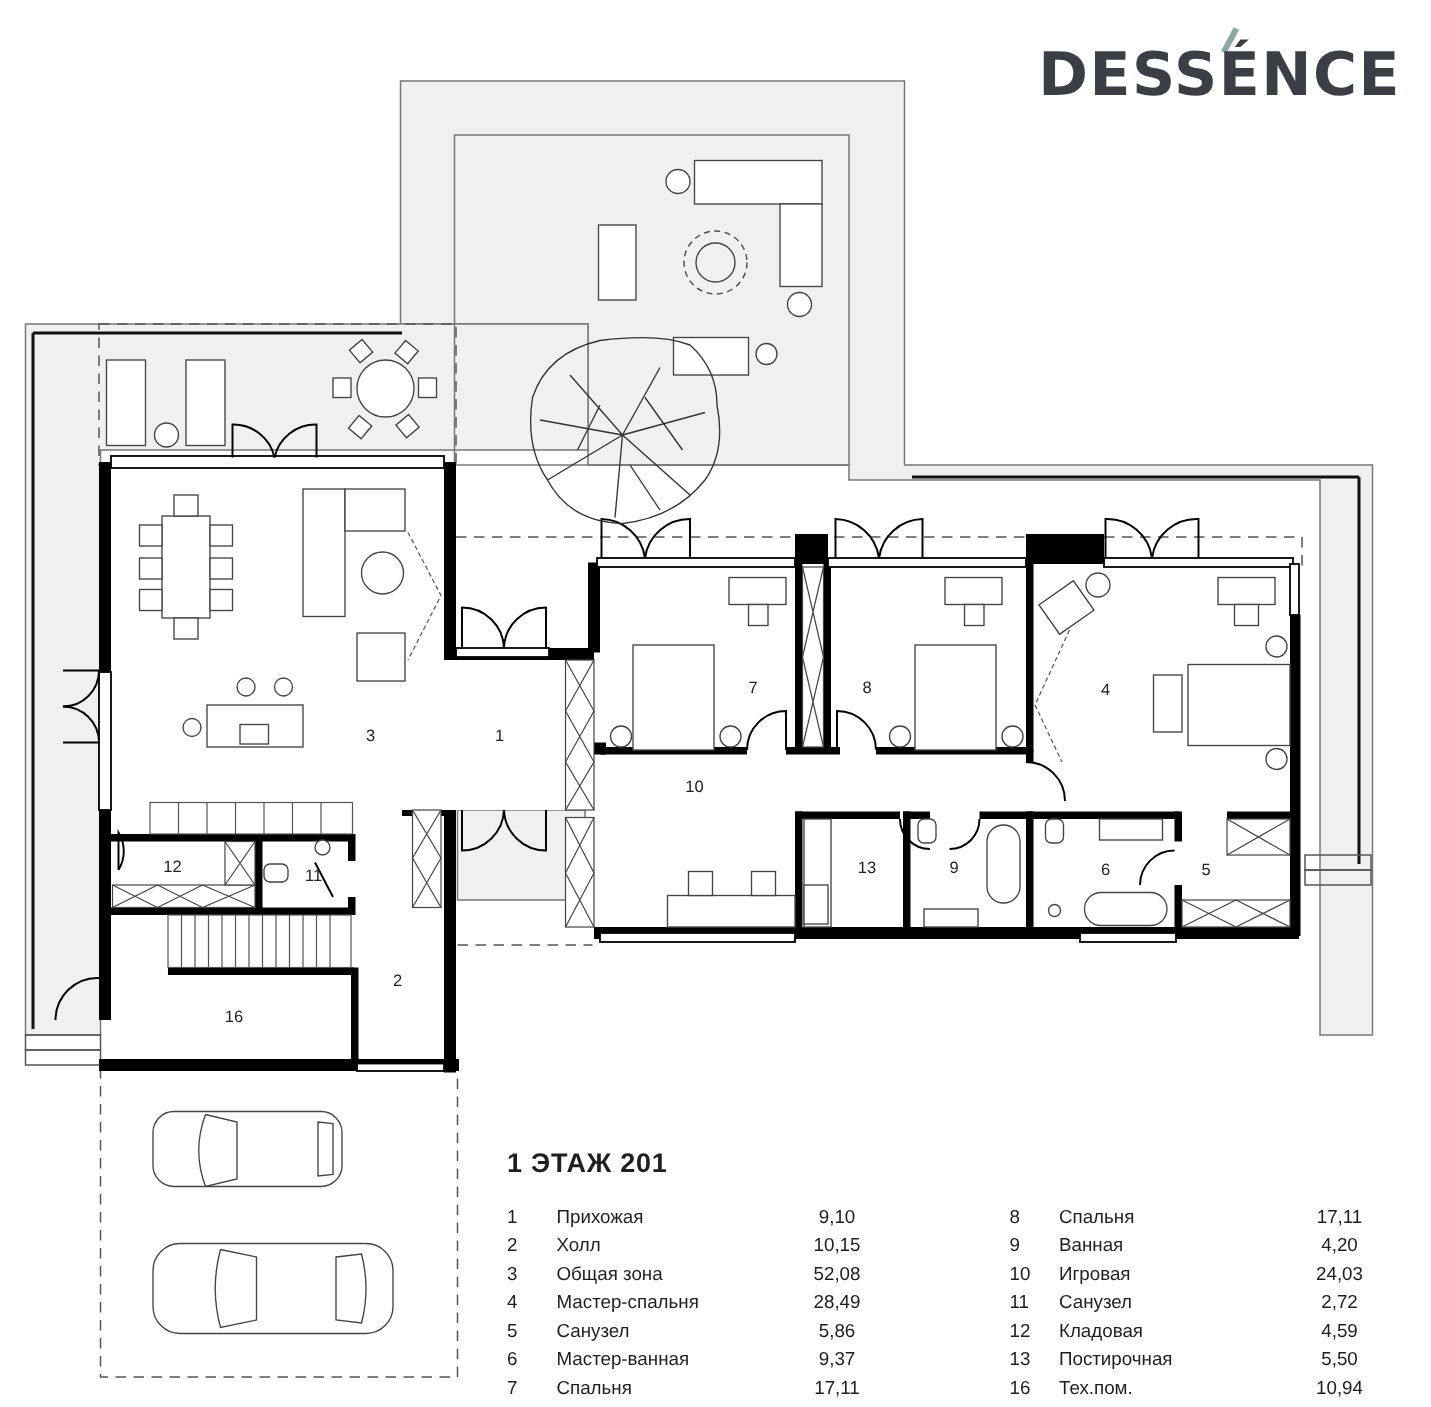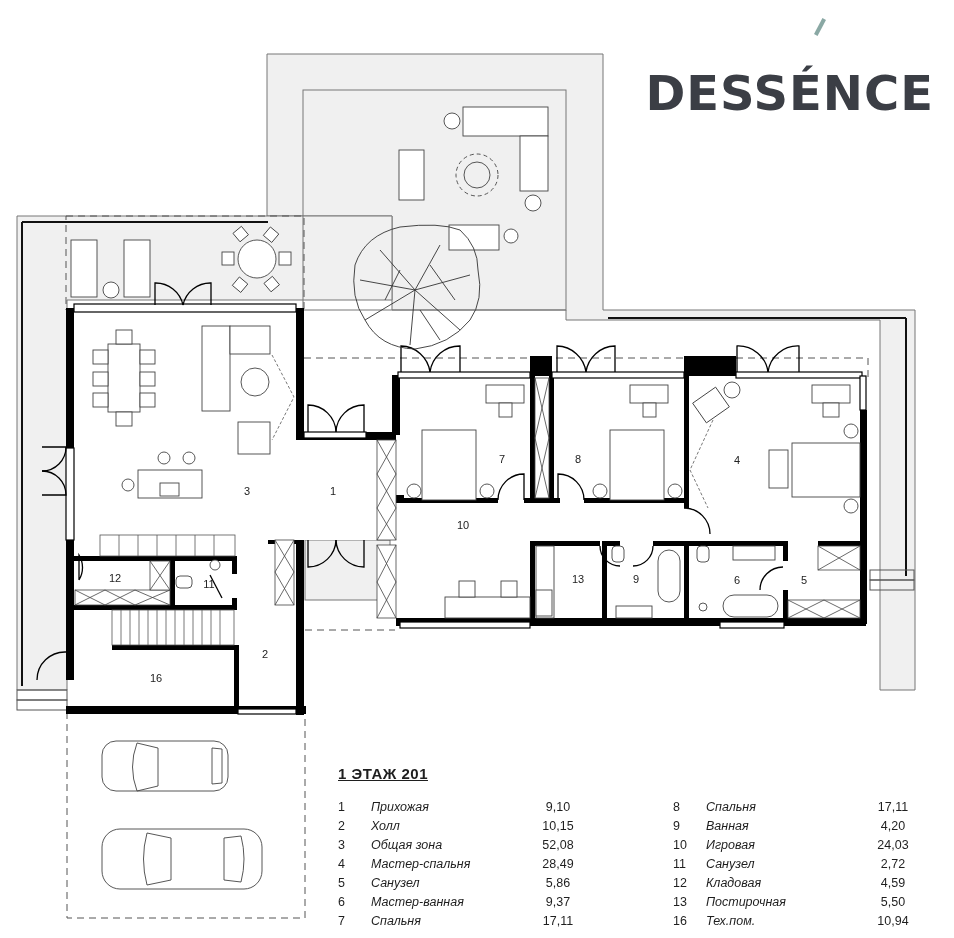--- a/index.html
+++ b/index.html
@@ -1,28 +1,28 @@
 <!DOCTYPE html>
 <html><head>
 <meta charset="utf-8">
 <style>
   html,body{margin:0;padding:0;background:#ffffff;}
   body{width:954px;height:938px;position:relative;overflow:hidden;font-family:"Liberation Sans","DejaVu Sans",sans-serif;color:#1f1f1f;}
   #plan{position:absolute;left:0;top:0;}
   .brand{position:absolute;right:20px;top:28px;text-align:right;}
-  .brand-name{font-family:"DejaVu Sans","Liberation Sans",sans-serif;font-size:48px;font-weight:bold;letter-spacing:1px;color:#3b3e45;line-height:44px;margin-top:43px;}
+  .brand-name{font-family:"DejaVu Sans","Liberation Sans",sans-serif;font-size:40px;font-weight:bold;letter-spacing:1px;color:#3b3e45;line-height:44px;}
   .brand-tag{font-family:"DejaVu Sans","Liberation Sans",sans-serif;font-size:15.5px;color:#3b3e45;margin-top:2px;letter-spacing:0.3px;}
   .accent{position:absolute;width:4px;height:18px;background:#8aa8a4;transform:rotate(28deg);}
   .legend{position:absolute;left:338px;top:765px;width:585px;font-size:12.5px;}
-  .legend-title{font-weight:bold;font-size:15px;letter-spacing:0.5px;margin-bottom:15px;text-decoration:underline;}
+  .legend-title{font-weight:bold;font-size:18px;letter-spacing:0.5px;margin-bottom:15px;}
   .cols{display:flex;justify-content:space-between;}
   .col{width:250px;}
   .row{display:flex;height:19px;align-items:center;}
   .num{width:33px;}
-  .name{flex:1;font-style:italic;}
+  .name{flex:1;}
   .area{width:60px;text-align:center;}
   .rl{position:absolute;font-size:11px;color:#222;transform:translate(-50%,-50%);}
 </style>
 </head>
 <body>
 
 <svg id="plan" width="954" height="938" viewBox="0 0 954 938" xmlns="http://www.w3.org/2000/svg">
 
   <g fill="#f0f0f0" stroke="#777" stroke-width="1">
     <path d="M267 54 H603 V310 H915 V690 H880 V320 H566 V310 H392 V216 H267 Z"></path>

